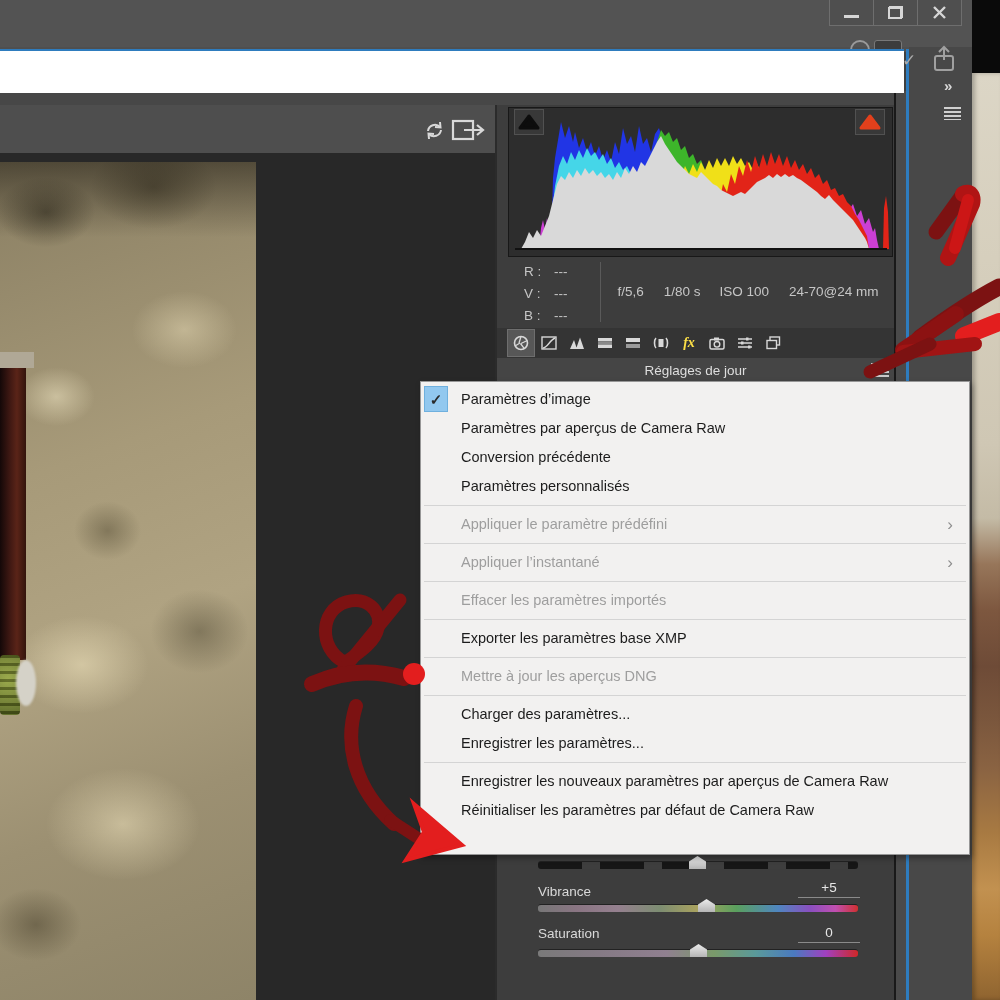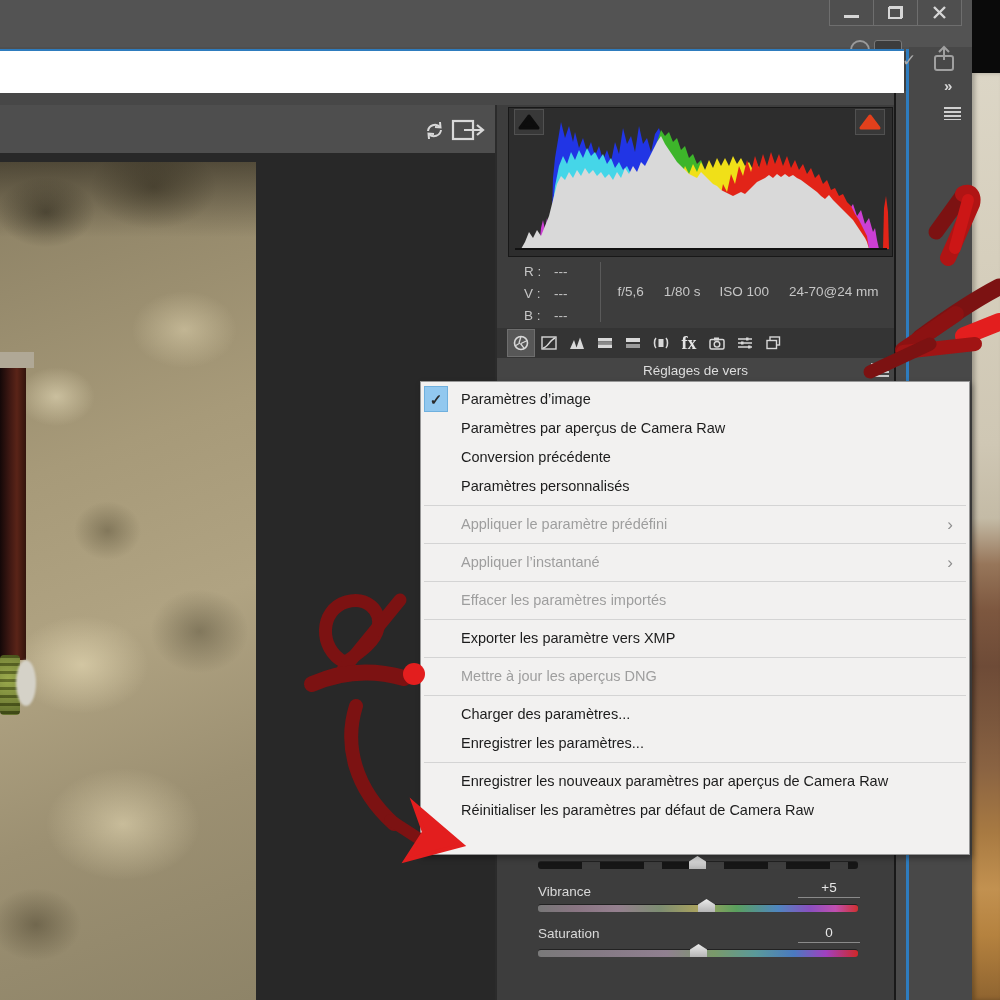--- a/index.html
+++ b/index.html
@@ -57,21 +57,21 @@
   .info-area{left:508px;top:258px;width:385px;height:72px;color:#c6c6c6;font-size:13.5px;}
   .rgb-row{position:absolute;left:16px;width:90px;display:flex;}
   .rgb-row .lb{width:30px;}
   .info-div{position:absolute;left:92px;top:4px;width:1px;height:60px;background:#5a5a5a;}
   .exif{position:absolute;left:100px;top:0;width:280px;height:66px;display:flex;flex-direction:row;justify-content:space-around;align-items:center;}
   .exif .row{display:flex;gap:20px;}
   
   .tools-strip{left:497px;top:328px;width:397px;height:30px;background:#343434;display:flex;align-items:center;padding-left:10px;box-sizing:border-box;}
   .tool{width:28px;height:28px;display:flex;align-items:center;justify-content:center;}
   .tool.sel{background:#575757;border:1px solid #6e6e6e;box-sizing:border-box;}
-  .fx-txt{font-weight:bold;font-size:18px;color:#e5e5e5;font-family:"Liberation Serif",serif;}
+  .fx-txt{font-style:italic;font-weight:bold;font-size:14px;color:#fde047;font-family:"Liberation Serif",serif;}
   .basic-header{left:497px;top:358px;width:397px;height:24px;background:#454545;display:flex;align-items:center;justify-content:center;color:#dedede;font-size:13.5px;}
   .hamb{width:18px;height:14px;background:repeating-linear-gradient(180deg,#c9c9c9 0 2px,transparent 2px 4px);}
   .hamb-basic{left:871px;top:363px;}
   .hamb-outer{left:944px;top:107px;width:17px;height:13px;background:repeating-linear-gradient(180deg,#d0d0d0 0 2px,transparent 2px 4px);}
   
   .sl-label{color:#d9d9d9;font-size:13.5px;}
   .sl-value{color:#e6e6e6;font-size:13.5px;width:62px;text-align:center;}
   .sl-underline{width:62px;height:1px;background:#8a8a8a;}
   .track{height:7px;border-radius:3px;border-top:1px solid #222;}
   .thumb{width:17px;height:13px;background:linear-gradient(#ececec,#b5b5b5);
@@ -266,21 +266,21 @@
     </div>
     <div class="tool">
       <svg width="18" height="16">
           <rect x="6" y="2" width="9.5" height="8" fill="none" stroke="#d8d8d8" stroke-width="1.4"></rect>
           <rect x="3" y="5.5" width="9.5" height="8" fill="#343434" stroke="#d8d8d8" stroke-width="1.4"></rect>
         </svg>
     </div>
   </div>
 
   <div class="abs basic-header">
-    <span>Réglages de vers</span>
+    <span>Réglages de jour</span>
   </div>
   <div class="abs hamb hamb-basic"></div>
 
   <div class="abs track tr-clar"></div>
   <div class="abs thumb" style="left:689px;top:856px"></div>
 
   <div class="abs sl-label" style="left:538px;top:884px">Vibrance</div>
   <div class="abs sl-value" style="left:798px;top:880px">+5</div>
   <div class="abs sl-underline" style="left:798px;top:897px"></div>
   <div class="abs track tr-vib"></div>
@@ -323,21 +323,21 @@
       <span>Appliquer l’instantané</span>
       <span class="subarr">›</span>
     </div>
     <div class="msep">
         <div></div>
       </div>
     <div class="mi dis"><span>Effacer les paramètres importés</span></div>
     <div class="msep">
         <div></div>
       </div>
-    <div class="mi"><span>Exporter les paramètre vers XMP</span></div>
+    <div class="mi"><span>Exporter les paramètres base XMP</span></div>
     <div class="msep">
         <div></div>
       </div>
     <div class="mi dis"><span>Mettre à jour les aperçus DNG</span></div>
     <div class="msep">
         <div></div>
       </div>
     <div class="mi"><span>Charger des paramètres...</span></div>
     <div class="mi"><span>Enregistrer les paramètres...</span></div>
     <div class="msep">

